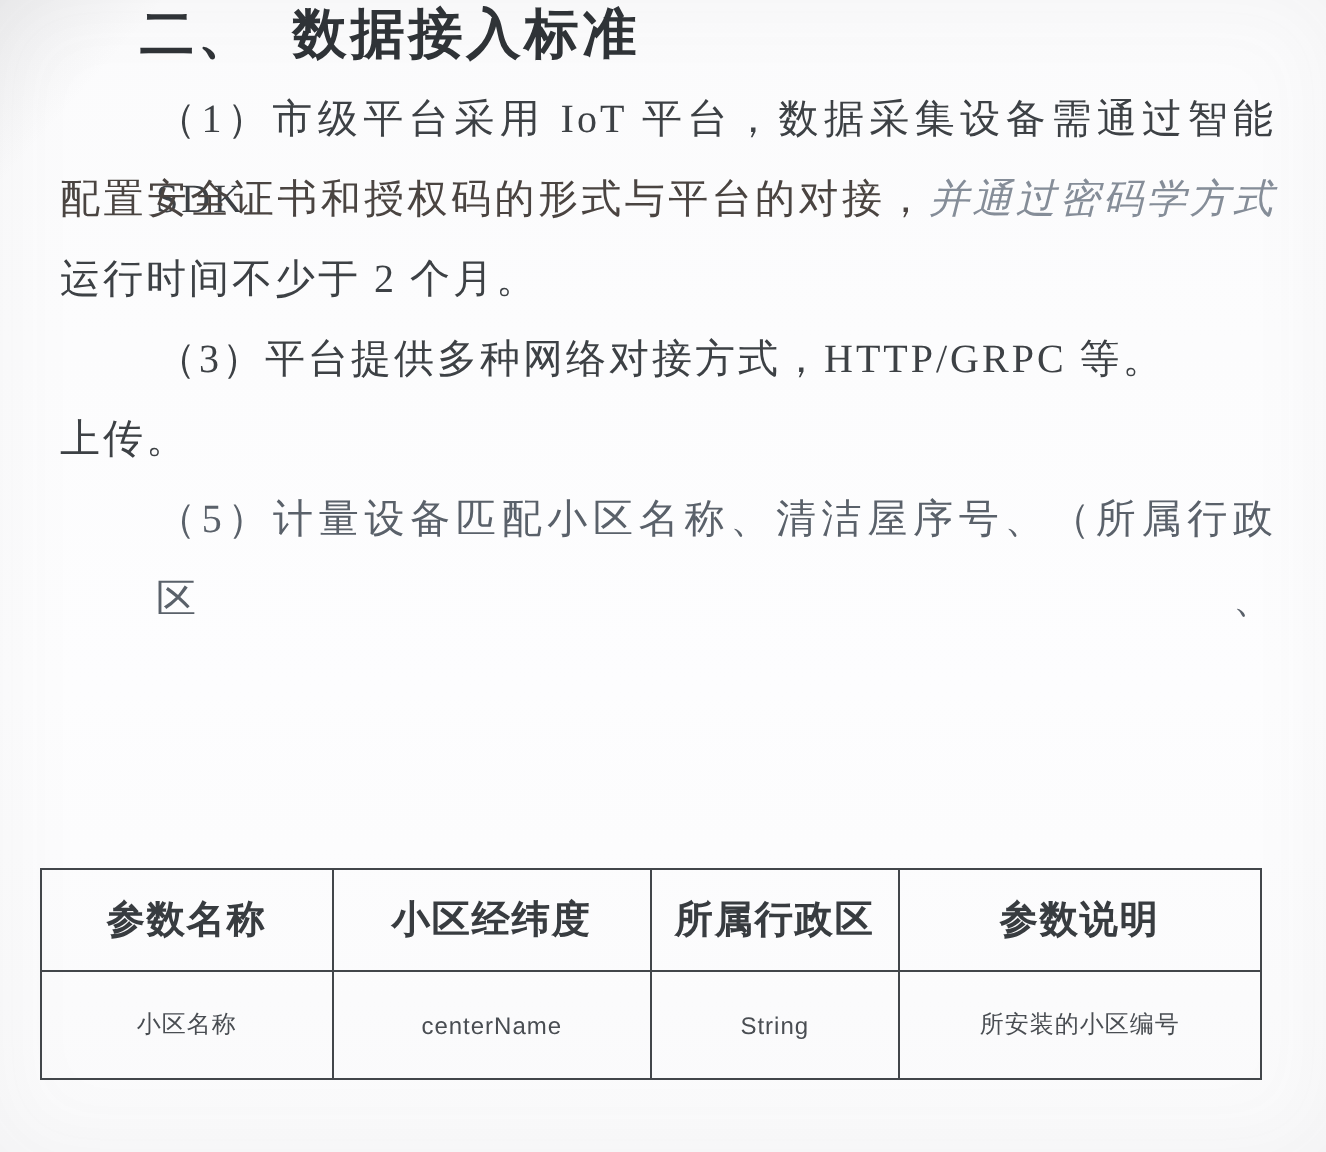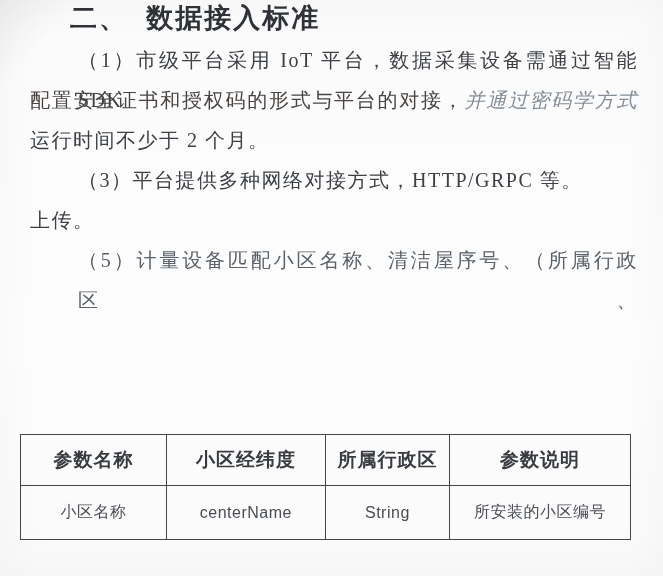--- a/index.html
+++ b/index.html
@@ -71,21 +71,21 @@
   }
   table.params th {
     height: 50px;
     font-size: 19px;
     font-weight: bold;
     color: #383c40;
     letter-spacing: 1px;
   }
   table.params td {
     height: 53px;
-    font-size: 16px;
+    font-size: 12px;
     font-weight: normal;
     color: #494d52;
     letter-spacing: 0.5px;
     text-align: center;
   }
 </style>
 </head>
 <body>
 
 <div class="page">

